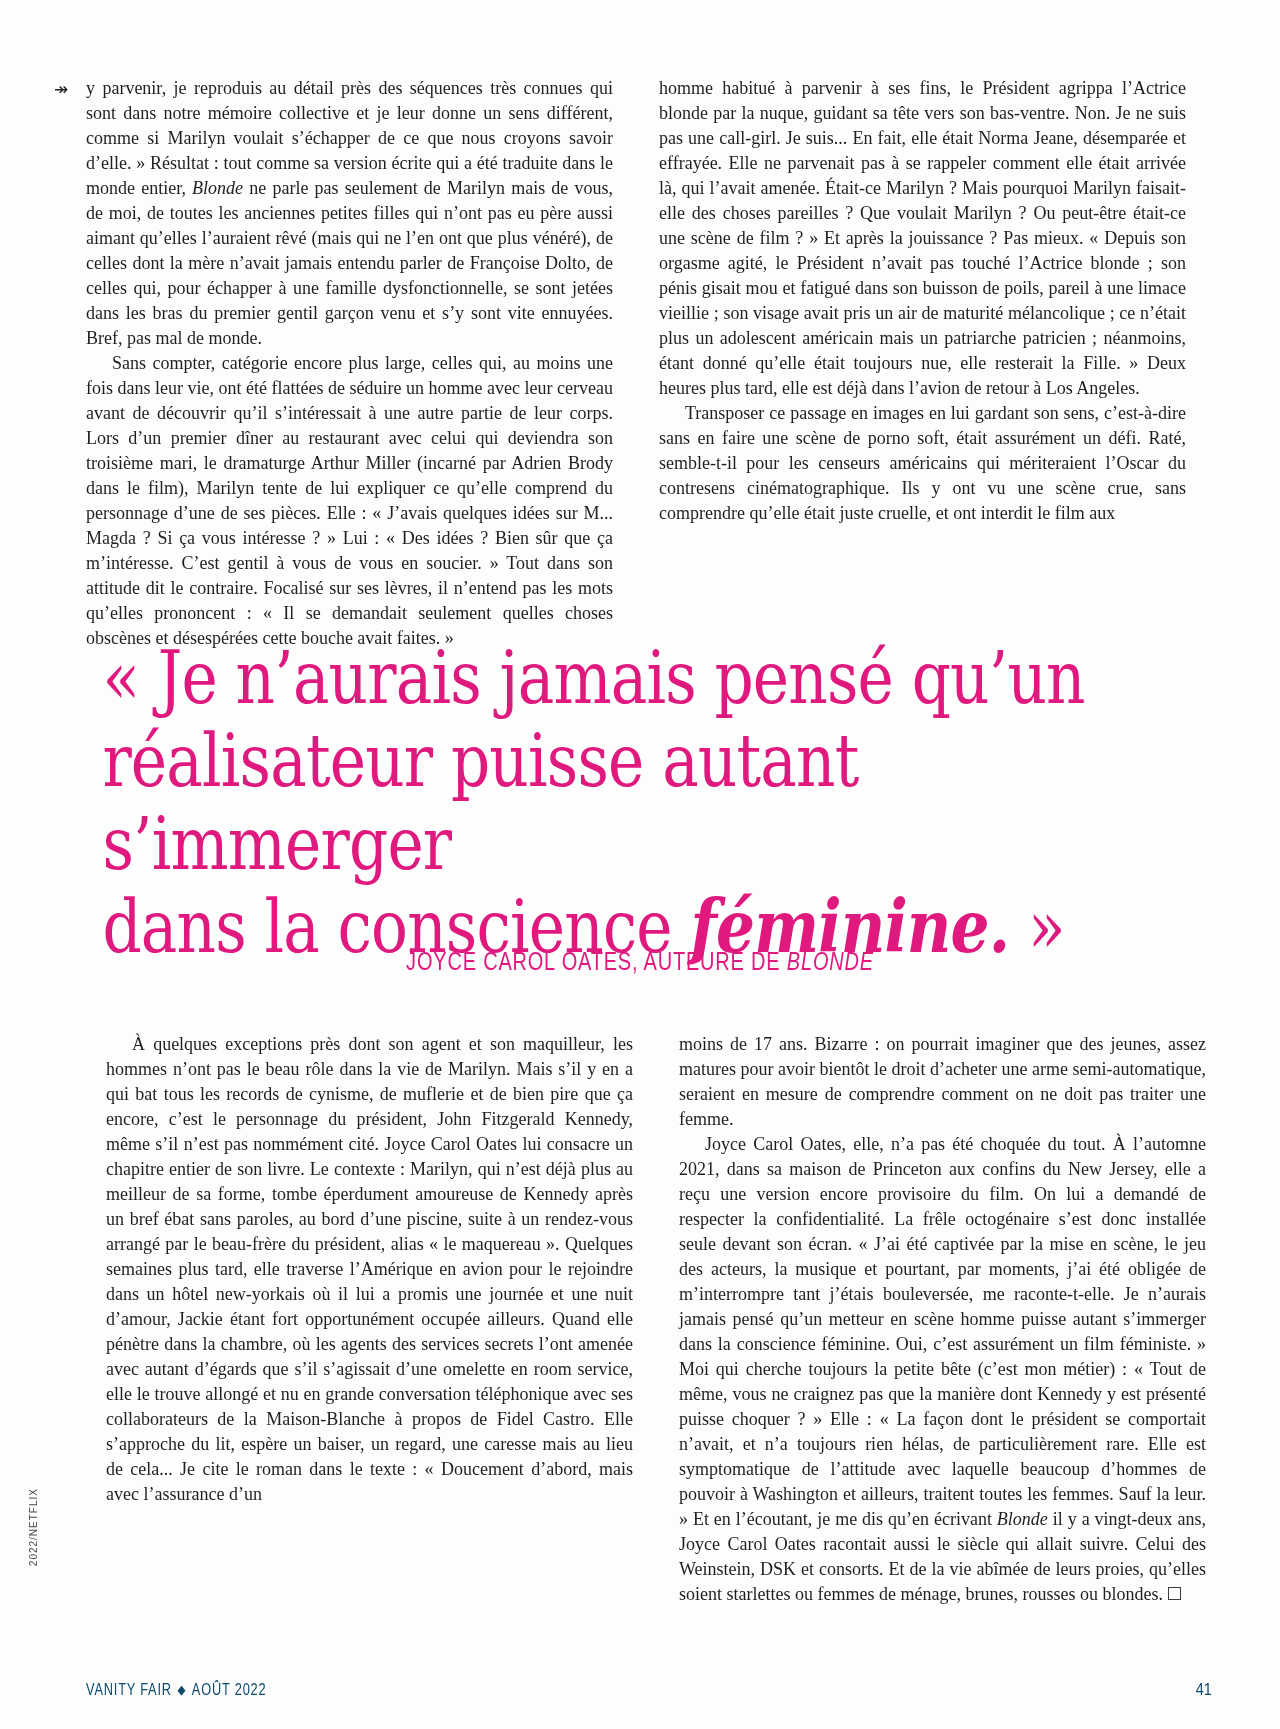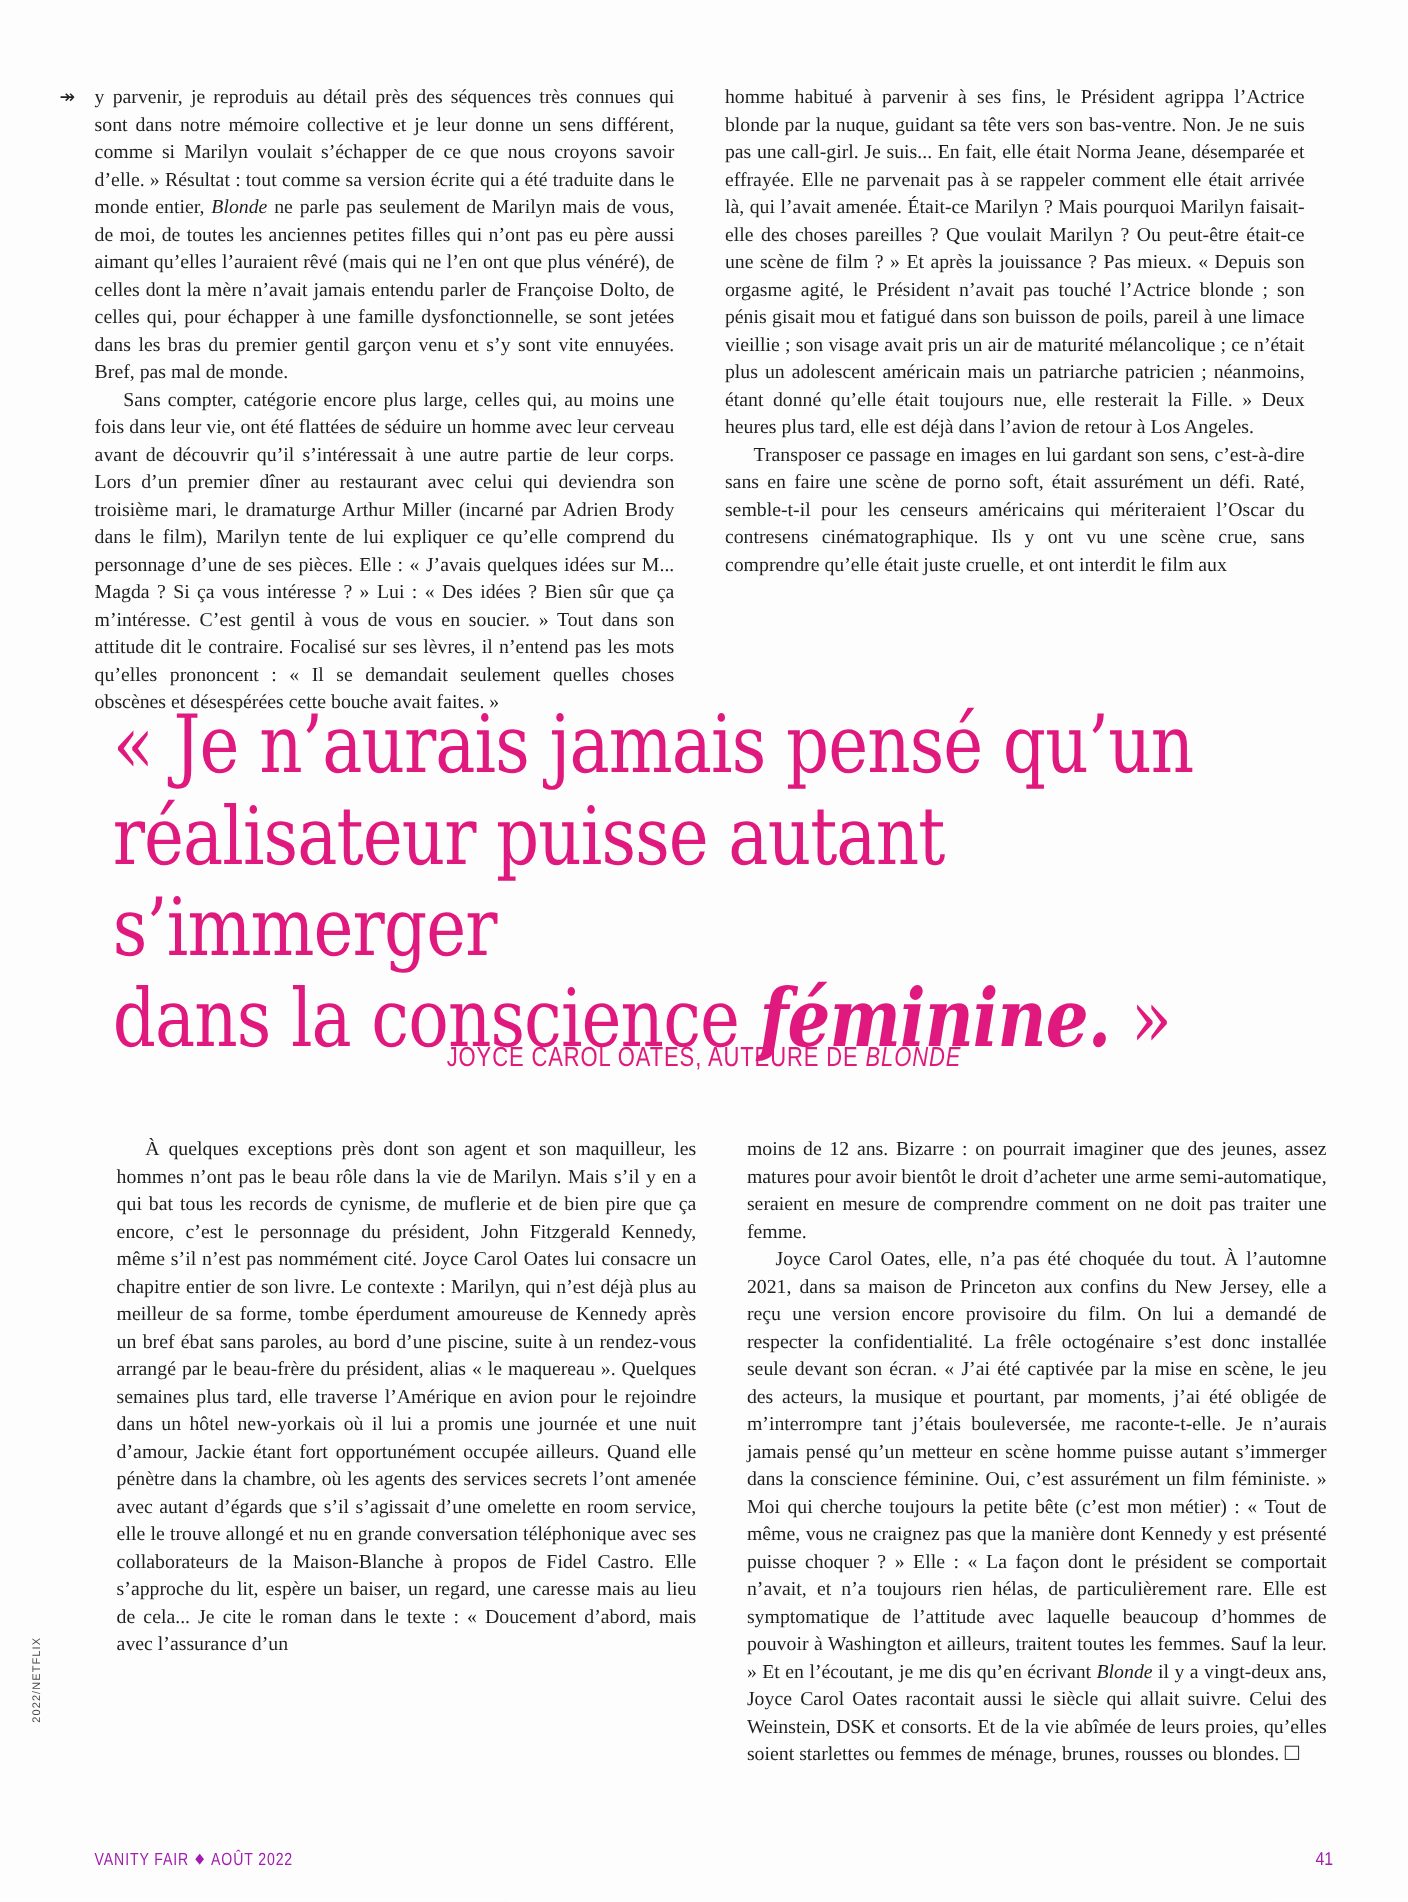--- a/index.html
+++ b/index.html
@@ -57,21 +57,21 @@
     font-size:10px;color:#4a4a4a;letter-spacing:1px;
     writing-mode:vertical-rl;
     transform:rotate(180deg);
     white-space:nowrap;
   }
   
   .footer{
     position:absolute;left:86px;top:1680px;width:1126px;
     display:flex;justify-content:space-between;align-items:baseline;
     font-family:"Liberation Sans","DejaVu Sans",sans-serif;
-    color:#a21caf;
+    color:#0c4a6e;
   }
   .footer-left{
     font-size:16px;letter-spacing:1px;
     transform:scaleX(0.8);transform-origin:0 50%;
     display:flex;align-items:baseline;gap:7px;
     white-space:nowrap;
   }
   .diamond{font-size:13px;position:relative;top:-1px;}
   .page-number{
     font-size:17px;letter-spacing:0;
@@ -104,21 +104,21 @@
     </div>
   </div>
 
   <div class="attribution"><span>JOYCE CAROL OATES, AUTEURE DE </span><em>BLONDE</em></div>
 
   <section class="cols cols-bottom">
     <div class="col">
         <p class="indent"><span>À quelques exceptions près dont son agent et son maquilleur, les hommes n’ont pas le beau rôle dans la vie de Marilyn. Mais s’il y en a qui bat tous les records de cynisme, de muflerie et de bien pire que ça encore, c’est le personnage du président, John Fitzgerald Kennedy, même s’il n’est pas nommément cité. Joyce Carol Oates lui consacre un chapitre entier de son livre. Le contexte : Marilyn, qui n’est déjà plus au meilleur de sa forme, tombe éperdument amoureuse de Kennedy après un bref ébat sans paroles, au bord d’une piscine, suite à un rendez-vous arrangé par le beau-frère du président, alias « le maquereau ». Quelques semaines plus tard, elle traverse l’Amérique en avion pour le rejoindre dans un hôtel new-yorkais où il lui a promis une journée et une nuit d’amour, Jackie étant fort opportunément occupée ailleurs. Quand elle pénètre dans la chambre, où les agents des services secrets l’ont amenée avec autant d’égards que s’il s’agissait d’une omelette en room service, elle le trouve allongé et nu en grande conversation téléphonique avec ses collaborateurs de la Maison-Blanche à propos de Fidel Castro. Elle s’approche du lit, espère un baiser, un regard, une caresse mais au lieu de cela... Je cite le roman dans le texte : « Doucement d’abord, mais avec l’assurance d’un</span></p>
       </div>
     <div class="col">
-        <p><span>moins de 12 ans. Bizarre : on pourrait imaginer que des jeunes, assez matures pour avoir bientôt le droit d’acheter une arme semi-automatique, seraient en mesure de comprendre comment on ne doit pas traiter une femme.</span></p>
+        <p><span>moins de 17 ans. Bizarre : on pourrait imaginer que des jeunes, assez matures pour avoir bientôt le droit d’acheter une arme semi-automatique, seraient en mesure de comprendre comment on ne doit pas traiter une femme.</span></p>
         <p class="indent"><span>Joyce Carol Oates, elle, n’a pas été choquée du tout. À l’automne 2021, dans sa maison de Princeton aux confins du New Jersey, elle a reçu une version encore provisoire du film. On lui a demandé de respecter la confidentialité. La frêle octogénaire s’est donc installée seule devant son écran. « J’ai été captivée par la mise en scène, le jeu des acteurs, la musique et pourtant, par moments, j’ai été obligée de m’interrompre tant j’étais bouleversée, me raconte-t-elle. Je n’aurais jamais pensé qu’un metteur en scène homme puisse autant s’immerger dans la conscience féminine. Oui, c’est assurément un film féministe. » Moi qui cherche toujours la petite bête (c’est mon métier) : « Tout de même, vous ne craignez pas que la manière dont Kennedy y est présenté puisse choquer ? » Elle : « La façon dont le président se comportait n’avait, et n’a toujours rien hélas, de particulièrement rare. Elle est symptomatique de l’attitude avec laquelle beaucoup d’hommes de pouvoir à Washington et ailleurs, traitent toutes les femmes. Sauf la leur. » Et en l’écoutant, je me dis qu’en écrivant </span><em>Blonde</em><span> il y a vingt-deux ans, Joyce Carol Oates racontait aussi le siècle qui allait suivre. Celui des Weinstein, DSK et consorts. Et de la vie abîmée de leurs proies, qu’elles soient starlettes ou femmes de ménage, brunes, rousses ou blondes.</span><span class="end-box"></span></p>
       </div>
   </section>
 
   <div class="photo-credit">2022/NETFLIX</div>
 
   <footer class="footer">
     <div class="footer-left">
       <span>VANITY FAIR</span>
       <span class="diamond">◆</span>

